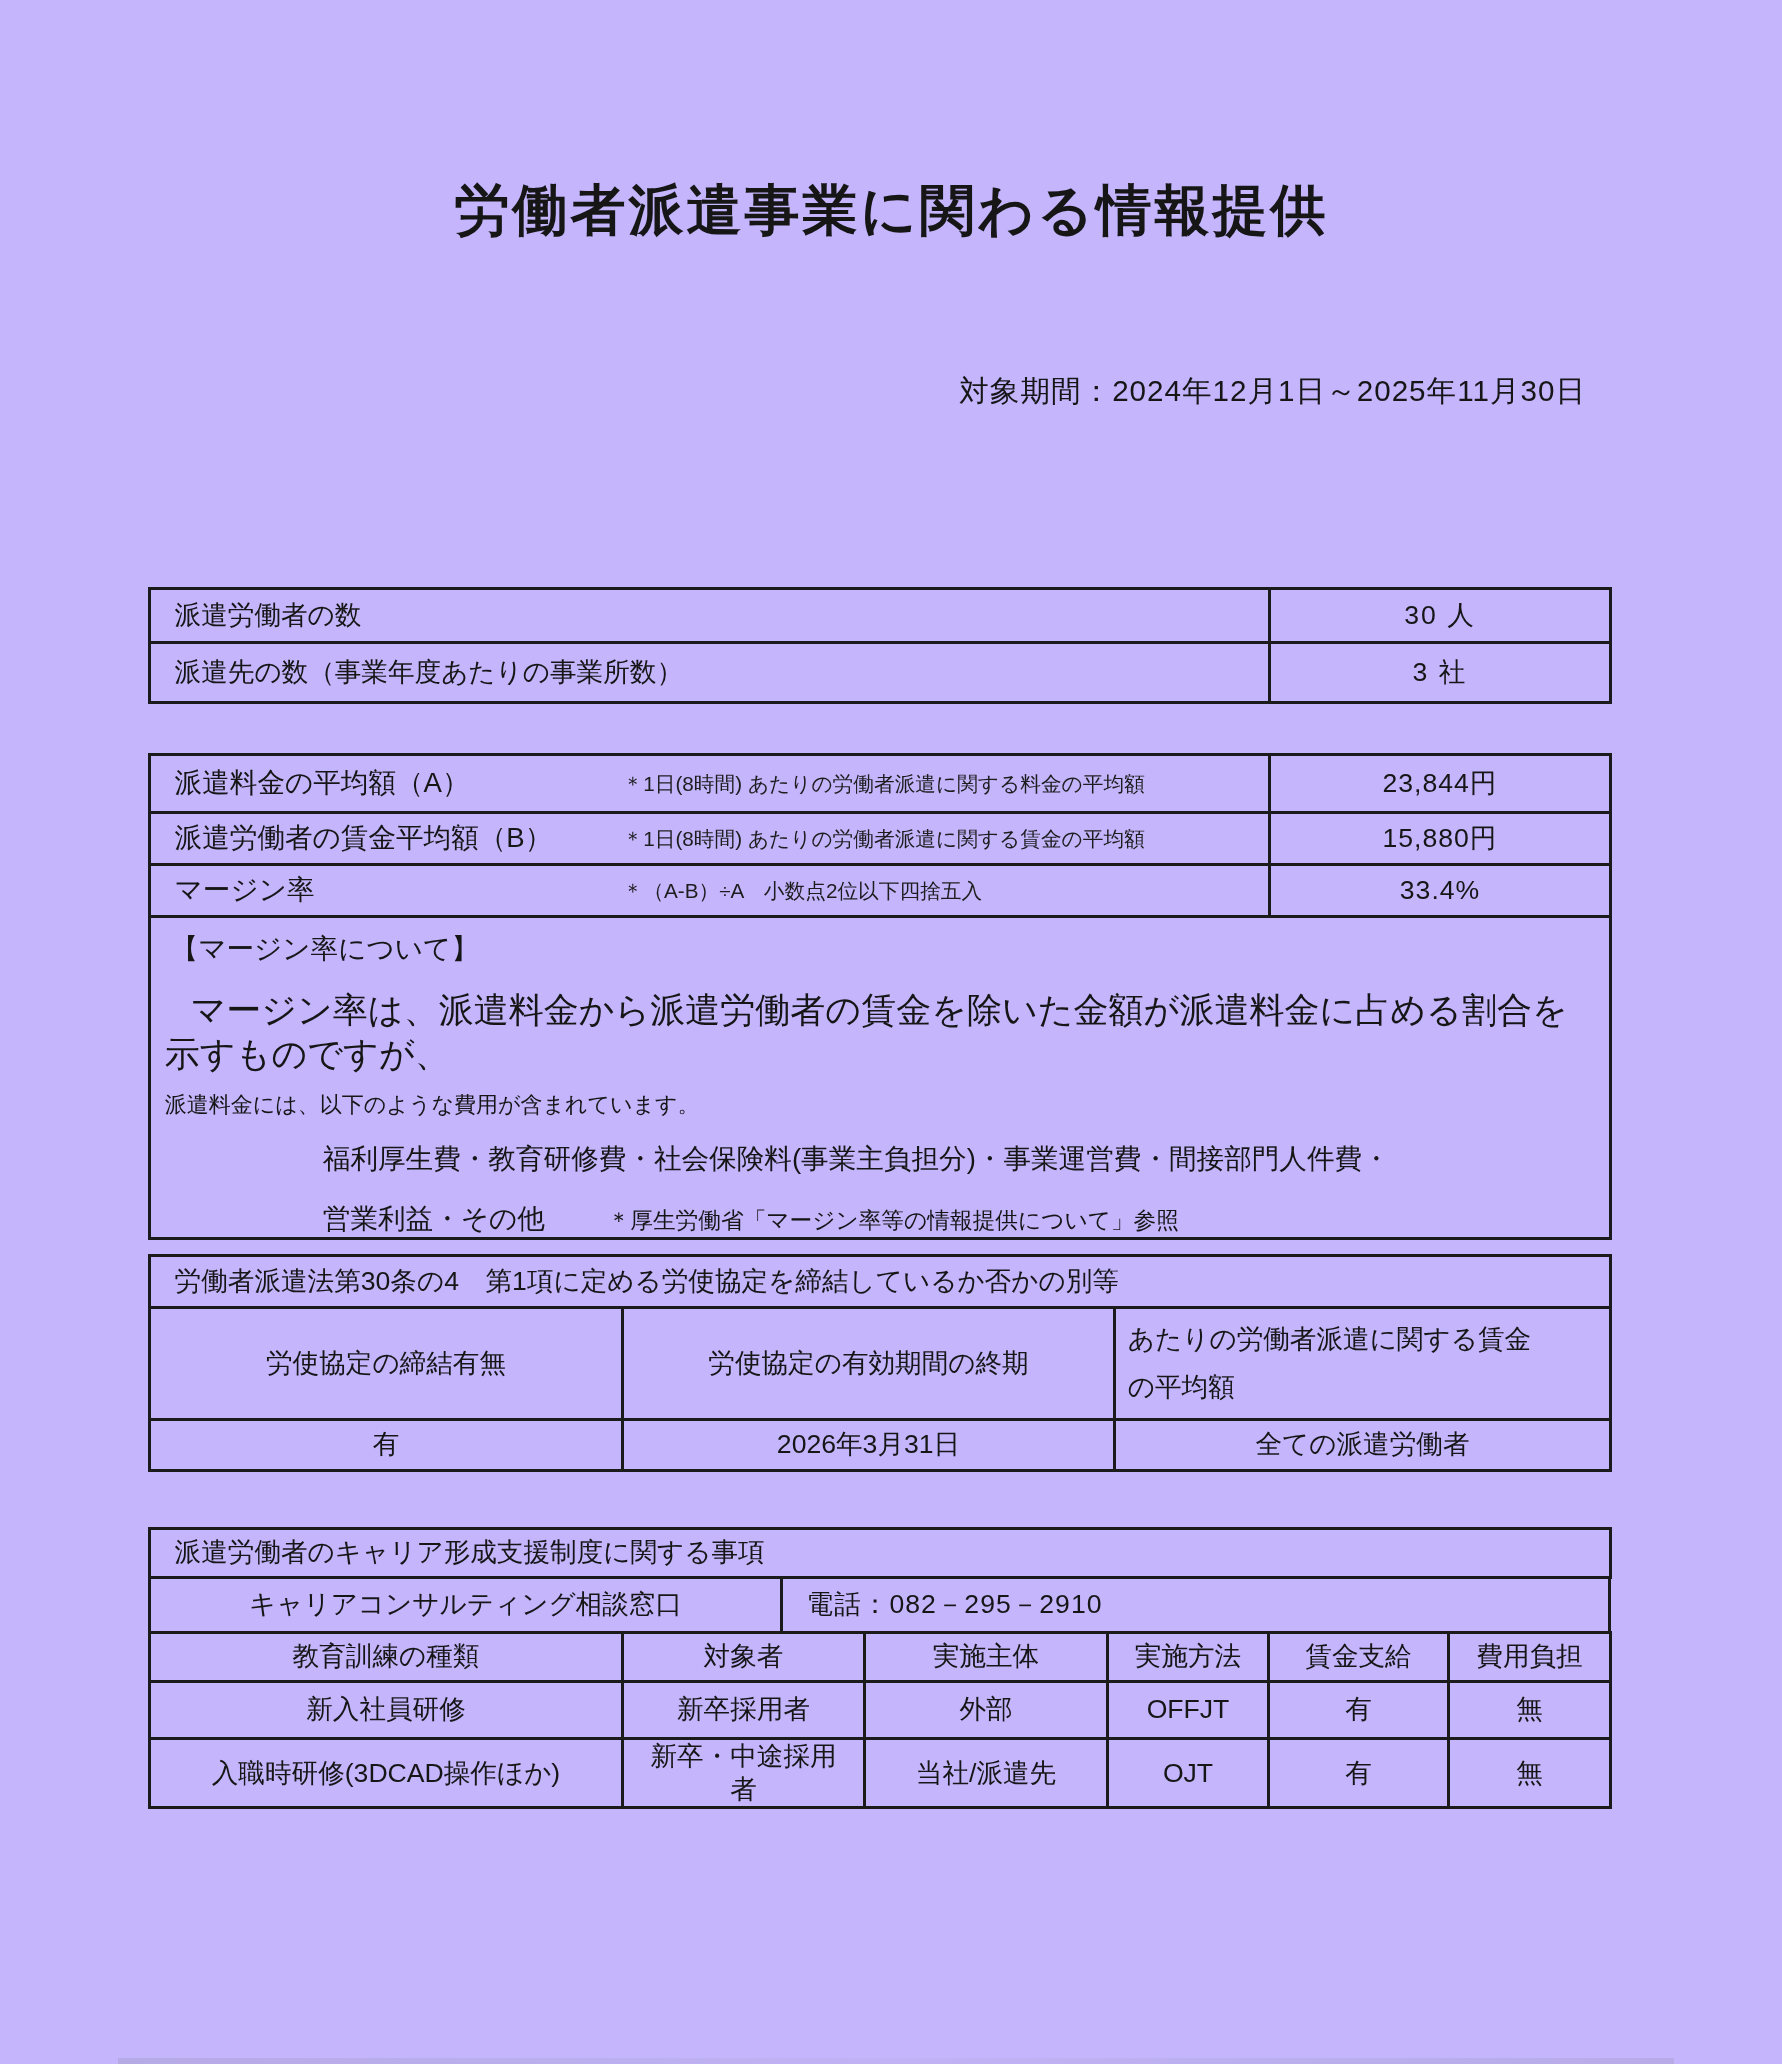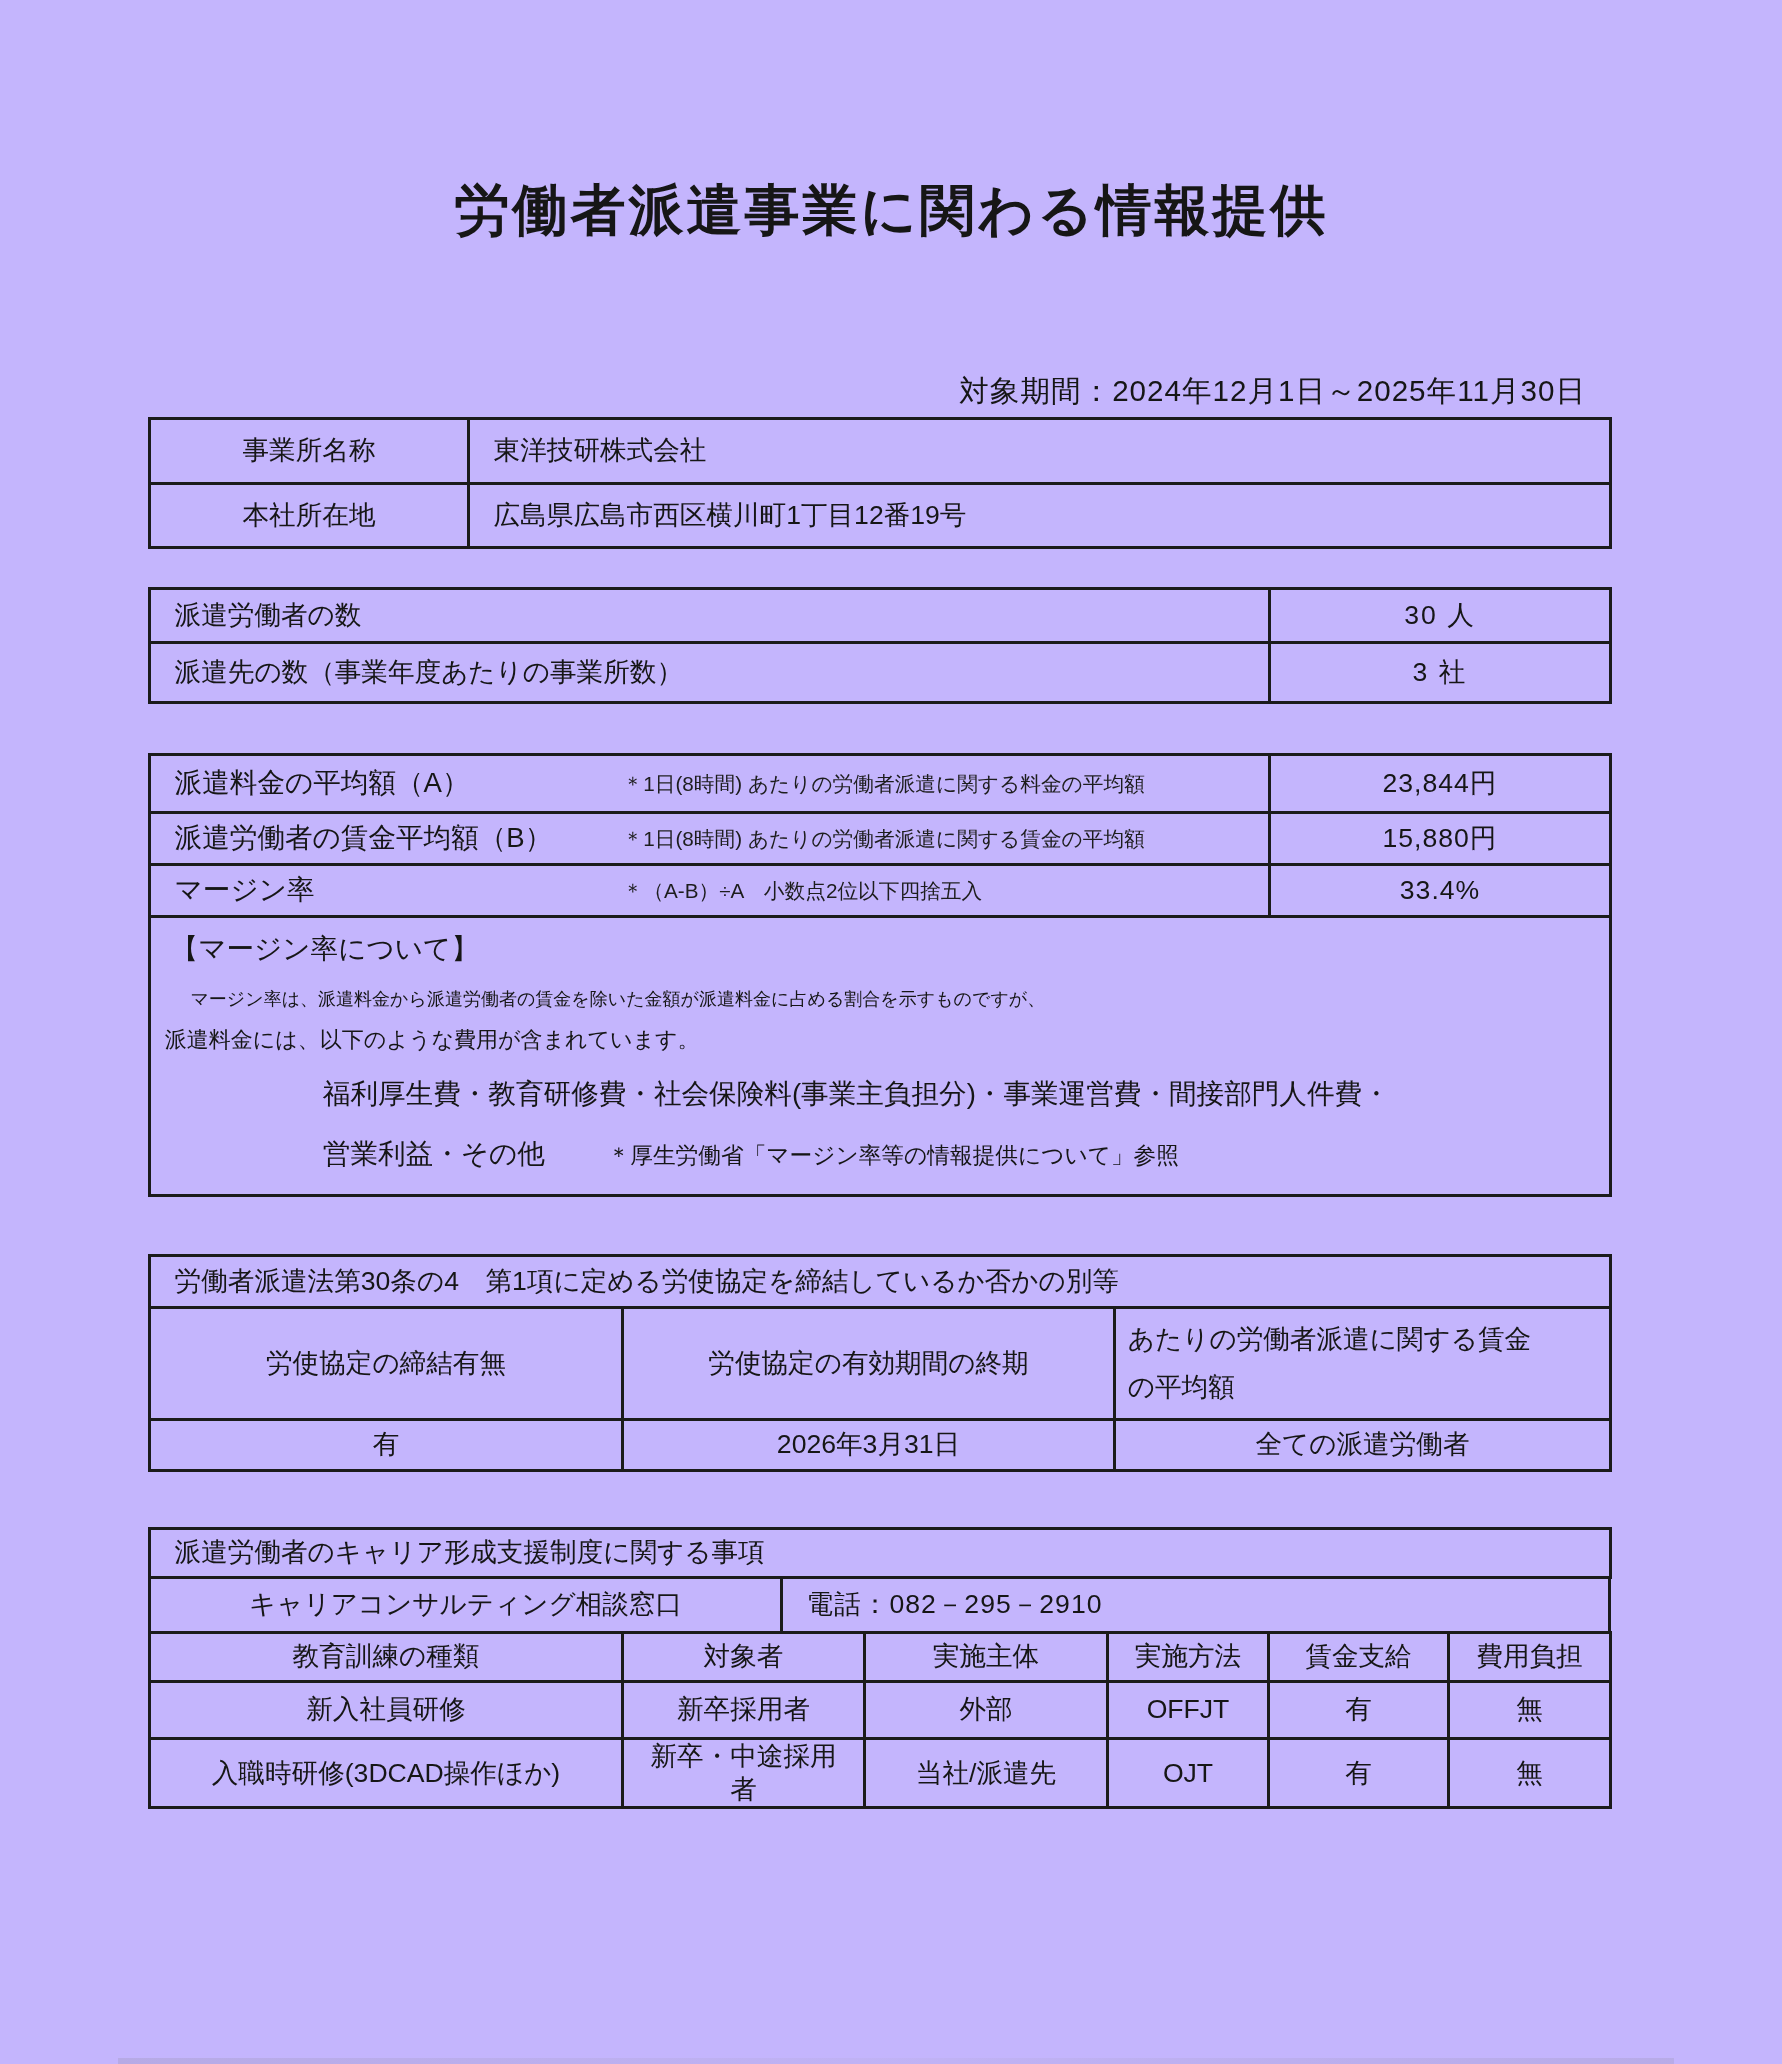--- a/index.html
+++ b/index.html
@@ -51,21 +51,21 @@
   .t5wrap table + table { margin-top: -3px; }
 
   .lblrow { display: flex; align-items: center; }
   .lblrow .lbl { flex: 0 0 448px; font-size: 27.6px; }
   .lblrow .note { font-size: 20.7px; color: #1d1d1d; letter-spacing: 0; }
   .val { font-size: 31.5px; text-align: center; padding: 0 3.9px; letter-spacing: 1px; }
   .unitval { font-size: 28.6px; text-align: center; padding: 0 3.9px; letter-spacing: 2px; }
 
   td.explain { vertical-align: top; padding: 0 13.8px; }
   .ex-title { margin: 13.8px 0 0 5.9px; font-size: 27.6px; }
-  .ex-line1 { margin: 21.7px 0 0 0; font-size: 18px; text-indent: 25.6px; }
+  .ex-line1 { margin: 21.7px 0 0 0; font-size: 35px; text-indent: 25.6px; }
   .ex-line2 { margin: 15.8px 0 0 0; font-size: 22px; }
   .ex-line3 { margin: 23.6px 0 0 158px; font-size: 27.6px; }
   .ex-line4 { margin: 25.6px 0 0 158px; font-size: 27.6px; }
   .ex-ref { font-size: 22.7px; margin-left: 55px; }
 
   .hdrcell { font-size: 27.6px; }
   .wrapcell { vertical-align: top; padding-top: 9.9px; }
   .wrapcell .inner { max-width: 414px; font-size: 26.6px; line-height: 1.8; }
 
   .consult { text-align: center; font-size: 26.6px; padding: 0 3.9px; }
@@ -79,36 +79,20 @@
   }
 </style>
 </head>
 <body>
 
 <div class="page">
 
   <div class="doc-title">労働者派遣事業に関わる情報提供</div>
   <div class="period">対象期間：2024年12月1日～2025年11月30日</div>
 
-  <table class="tbl t1">
-    <colgroup>
-        <col style="width:319px">
-        <col style="width:1142px">
-      </colgroup>
-    <tbody>
-        <tr style="height:65px">
-      <td class="center">事業所名称</td>
-      <td>東洋技研株式会社</td>
-    </tr>
-    <tr style="height:64px">
-      <td class="center">本社所在地</td>
-      <td>広島県広島市西区横川町1丁目12番19号</td>
-    </tr>
-  </tbody>
-    </table>
 
   <table class="tbl t2">
     <colgroup>
         <col style="width:1120px">
         <col style="width:341px">
       </colgroup>
     <tbody>
         <tr style="height:54px">
       <td>派遣労働者の数</td>
       <td class="unitval">30 人</td>

